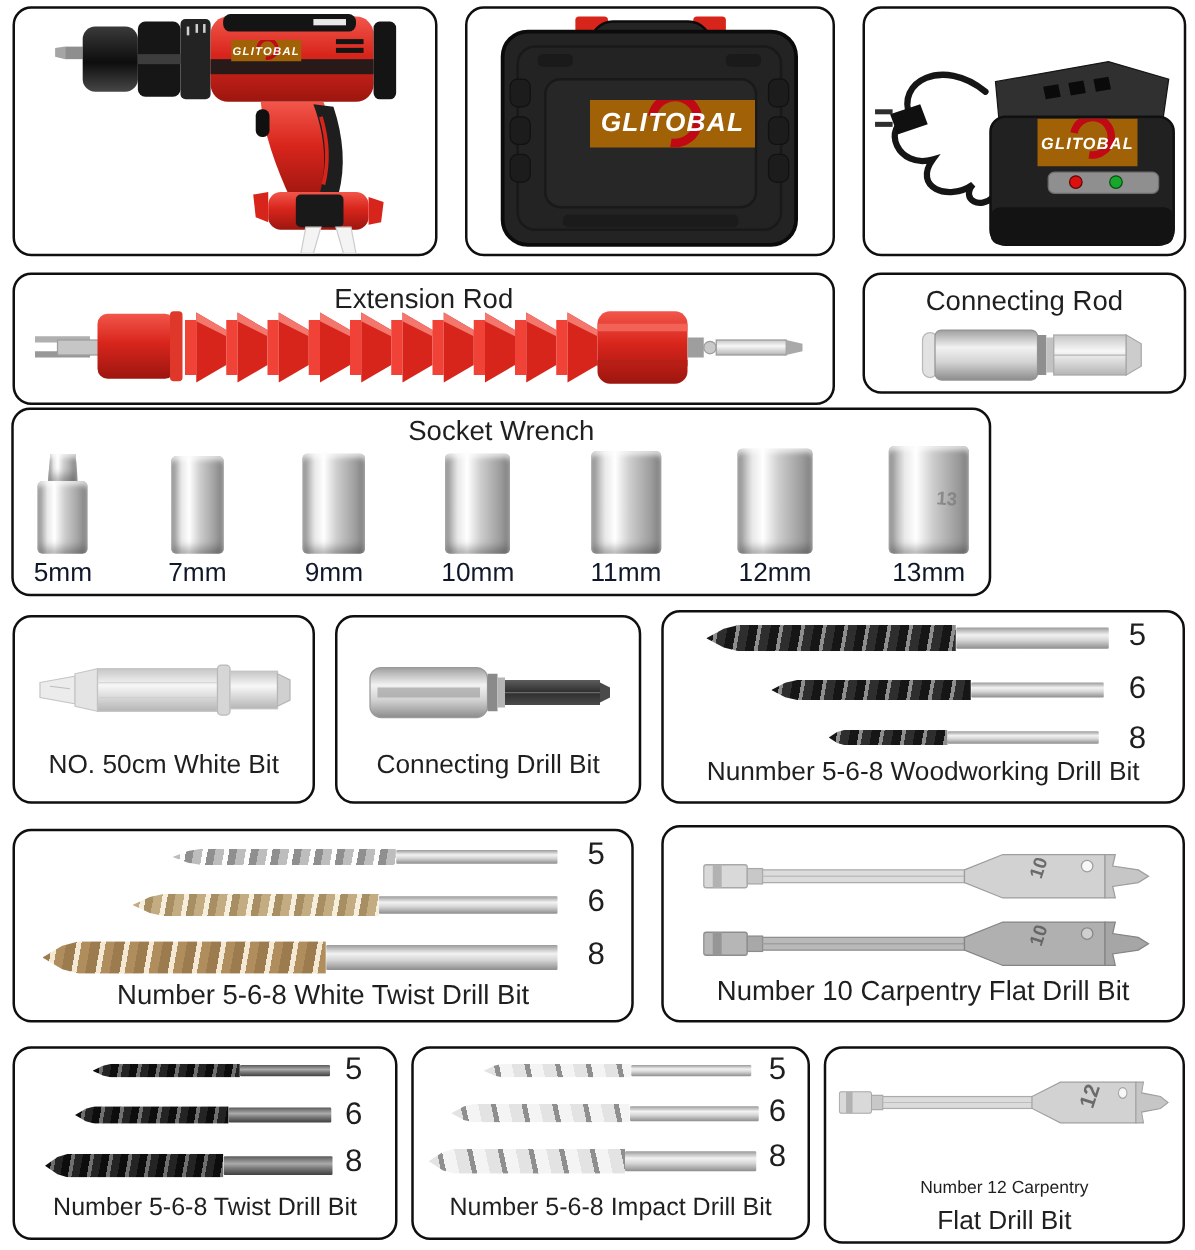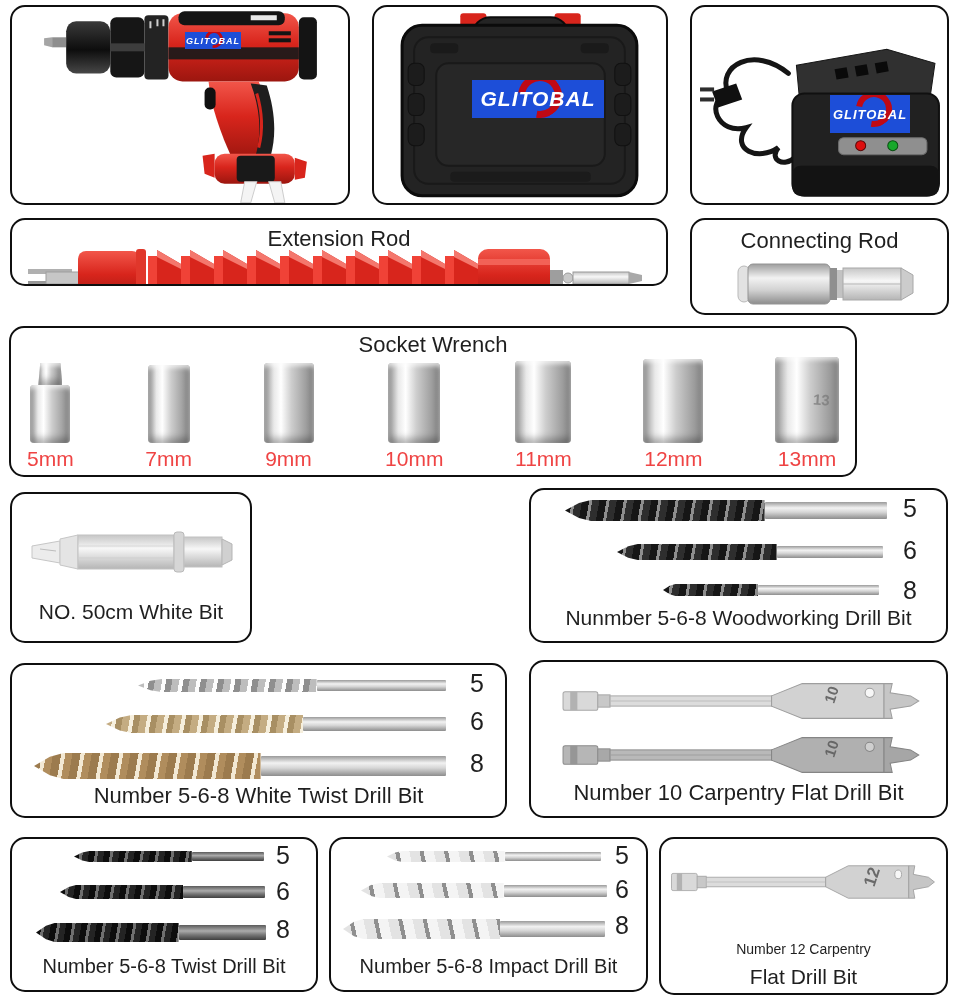--- a/index.html
+++ b/index.html
@@ -24,24 +24,24 @@
   .sh-silver{background:linear-gradient(180deg,#9a9a9a,#f2f2f2 35%,#d6d6d6 60%,#8d8d8d);}
   .sh-dark  {background:linear-gradient(180deg,#5a5a5a,#ababab 40%,#787878 65%,#3f3f3f);}
   
   .sockets{position:absolute;left:16px;right:16px;top:30px;bottom:4px;display:flex;
            justify-content:space-between;align-items:flex-end;}
   .socket-item{display:flex;flex-direction:column;align-items:center;gap:4px;}
   .cyl{position:relative;background:linear-gradient(90deg,#8f8f8f,#e9e9e9 20%,#fff 34%,#cdcdcd 55%,#a8a8a8 78%,#858585);
        border-radius:4px;box-shadow:inset 0 3px 4px rgba(255,255,255,.7),inset 0 -5px 7px rgba(0,0,0,.28);}
   .sock-step{display:flex;flex-direction:column;align-items:center;}
   .sock-step .top{clip-path:polygon(8% 0,92% 0,100% 100%,0 100%);border-radius:3px 3px 0 0;}
-  .socket-label{font-size:21px;color:#ef4444;}
+  .socket-label{font-size:21px;color:#0f172a;}
   .engrave{position:absolute;right:9px;top:34px;font-size:15px;font-weight:bold;color:#7d7d7d;opacity:.8;transform:rotate(4deg);}
   
-  .logo{position:absolute;background:#1d4ed8;display:flex;align-items:center;justify-content:center;overflow:hidden;z-index:3;}
+  .logo{position:absolute;background:#a16207;display:flex;align-items:center;justify-content:center;overflow:hidden;z-index:3;}
   .logo .logo-text{position:relative;z-index:2;color:#fff;font-weight:bold;font-style:italic;letter-spacing:1px;white-space:nowrap;}
   .logo .swoosh{position:absolute;z-index:1;border-radius:50%;border-style:solid;border-color:#c00914;
                 border-left-color:transparent;transform:rotate(-35deg);}
   .marking{position:absolute;font-size:15px;font-weight:bold;color:#5f5f5f;opacity:.9;transform:rotate(-72deg);z-index:2;}
 </style>
 </head>
 <body>
 
 <div class="stage">
 
@@ -166,21 +166,21 @@
       <rect x="146" y="130" width="88" height="17" rx="5" fill="#8f8f8f" stroke="#6d6d6d"></rect>
       <circle cx="168" cy="138" r="5" fill="#dd0f0f" stroke="#5a0a0a"></circle>
       <circle cx="200" cy="138" r="5" fill="#17a82b" stroke="#0a4f12"></circle>
     </svg>
     <div class="logo" style="left:138px;top:88px;width:80px;height:38px">
       <span class="swoosh" style="width:24px;height:24px;border-width:6px;left:26px;top:-4px"></span>
       <span class="logo-text" style="font-size:13px">GLITOBAL</span>
     </div>
   </div>
 
-  <div class="panel" style="left:10px;top:218px;width:658px;height:68px">
+  <div class="panel" style="left:10px;top:218px;width:658px;height:106px">
     <div class="panel-title" style="top:6px">Extension Rod</div>
     <svg class="abs" style="left:0;top:12px" width="653" height="82" viewBox="0 0 653 82">
       <rect x="16" y="37" width="44" height="5" fill="#b0b0b0"></rect>
       <rect x="16" y="49" width="44" height="5" fill="#989898"></rect>
       <rect x="34" y="40" width="34" height="12" fill="#c6c6c6" stroke="#9d9d9d"></rect>
       <rect x="66" y="19" width="62" height="52" rx="8" fill="url(#redV)"></rect>
       <rect x="124" y="17" width="10" height="56" rx="3" fill="#e0372b"></rect>
       <g transform="translate(136,16)">
         <use href="#flexseg" x="0"></use>
           <use href="#flexseg" x="33"></use>
@@ -209,21 +209,21 @@
       <rect x="18" y="8" width="12" height="36" rx="6" fill="#e2e2e2" stroke="#b9b9b9"></rect>
       <rect x="28" y="6" width="82" height="40" rx="5" fill="url(#silverV)" stroke="#949494"></rect>
       <rect x="110" y="10" width="7" height="32" fill="#8f8f8f"></rect>
       <rect x="117" y="12" width="6" height="28" fill="#c2c2c2"></rect>
       <rect x="123" y="10" width="58" height="32" fill="url(#silverSoft)" stroke="#a8a8a8"></rect>
       <line x1="123" y1="26" x2="181" y2="26" stroke="#b5b5b5"></line>
       <polygon points="181,10 193,17 193,35 181,42" fill="#cccccc" stroke="#a8a8a8"></polygon>
     </svg>
   </div>
 
-  <div class="panel" style="left:9px;top:326px;width:848px;height:151px">
+  <div class="panel" style="left:9px;top:326px;width:784px;height:151px">
     <div class="panel-title" style="top:4px">Socket Wrench</div>
     <div class="sockets">
       <div class="socket-item">
         <div class="sock-step">
             <div class="cyl top" style="width:24px;height:22px"></div>
             <div class="cyl" style="width:40px;height:58px"></div>
           </div>
         <span class="socket-label">5mm</span>
       </div>
       <div class="socket-item">
@@ -263,20 +263,32 @@
       <rect x="52" y="9" width="96" height="34" fill="url(#silverSoft)" stroke="#c2c2c2"></rect>
       <line x1="52" y1="20" x2="148" y2="20" stroke="#d8d8d8"></line>
       <line x1="52" y1="32" x2="148" y2="32" stroke="#cfcfcf"></line>
       <rect x="148" y="6" width="10" height="40" rx="3" fill="#d6d6d6" stroke="#b9b9b9"></rect>
       <rect x="158" y="11" width="38" height="30" fill="url(#silverSoft)" stroke="#c2c2c2"></rect>
       <polygon points="196,13 206,18 206,34 196,39" fill="#d0d0d0" stroke="#b5b5b5"></polygon>
     </svg>
     <div class="panel-title" style="top:106px;font-size:21px">NO. 50cm White Bit</div>
   </div>
 
+  <div class="panel" style="left:268px;top:492px;width:245px;height:151px">
+    <svg class="abs" style="left:16px;top:36px" width="212" height="50" viewBox="0 0 212 50">
+      <rect x="10" y="4" width="94" height="40" rx="9" fill="url(#silverV)" stroke="#9b9b9b"></rect>
+      <rect x="16" y="20" width="82" height="8" fill="#a3a3a3" opacity="0.7"></rect>
+      <rect x="104" y="9" width="8" height="30" fill="#8a8a8a"></rect>
+      <rect x="112" y="12" width="6" height="24" fill="#b5b5b5"></rect>
+      <rect x="118" y="14" width="76" height="20" fill="url(#darkRod)"></rect>
+      <line x1="118" y1="24" x2="194" y2="24" stroke="#6a6a6a"></line>
+      <polygon points="194,16 202,20 202,28 194,32" fill="#4a4a4a"></polygon>
+    </svg>
+    <div class="panel-title" style="top:106px;font-size:21px">Connecting Drill Bit</div>
+  </div>
 
   <div class="panel" style="left:529px;top:488px;width:419px;height:155px">
     <div class="bit-row" style="left:34px;top:10px;width:322px;height:21px">
       <div class="flute f-dark" style="width:62%"></div>
         <div class="shank sh-silver"></div>
     </div>
     <div class="bit-row" style="left:86px;top:54px;width:266px;height:16px">
       <div class="flute f-dark" style="width:60%"></div>
         <div class="shank sh-silver"></div>
     </div>

